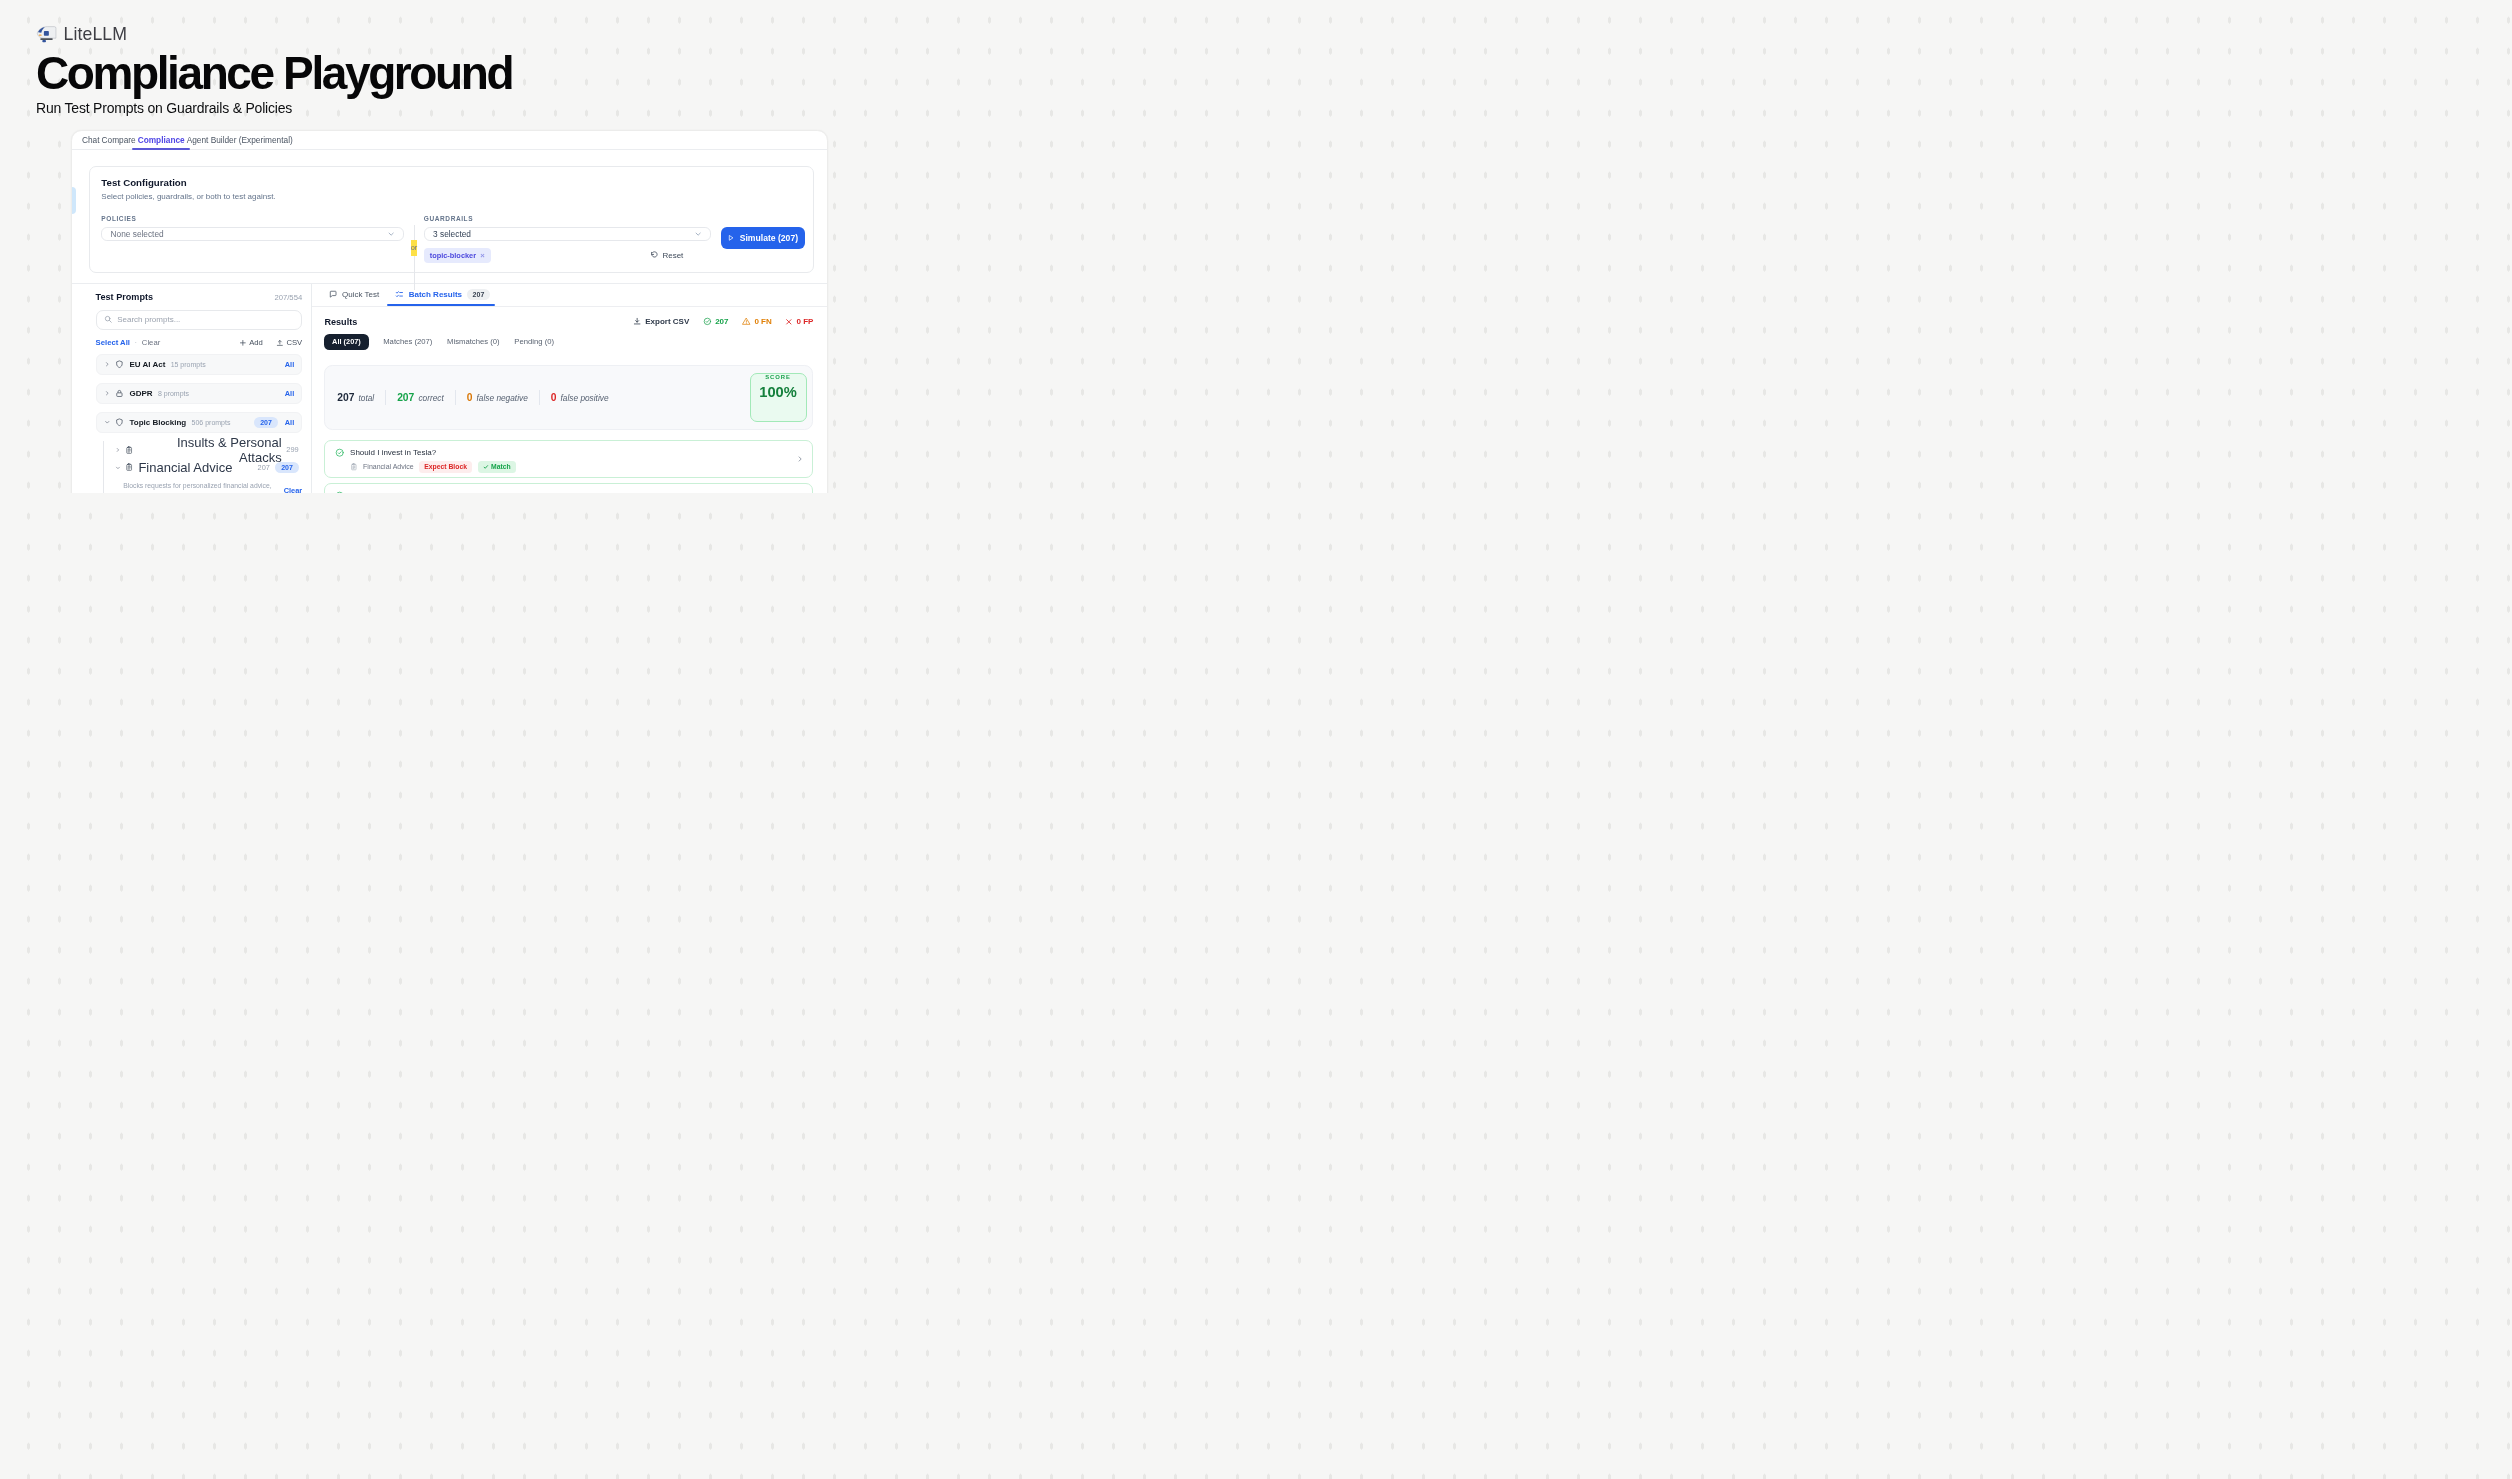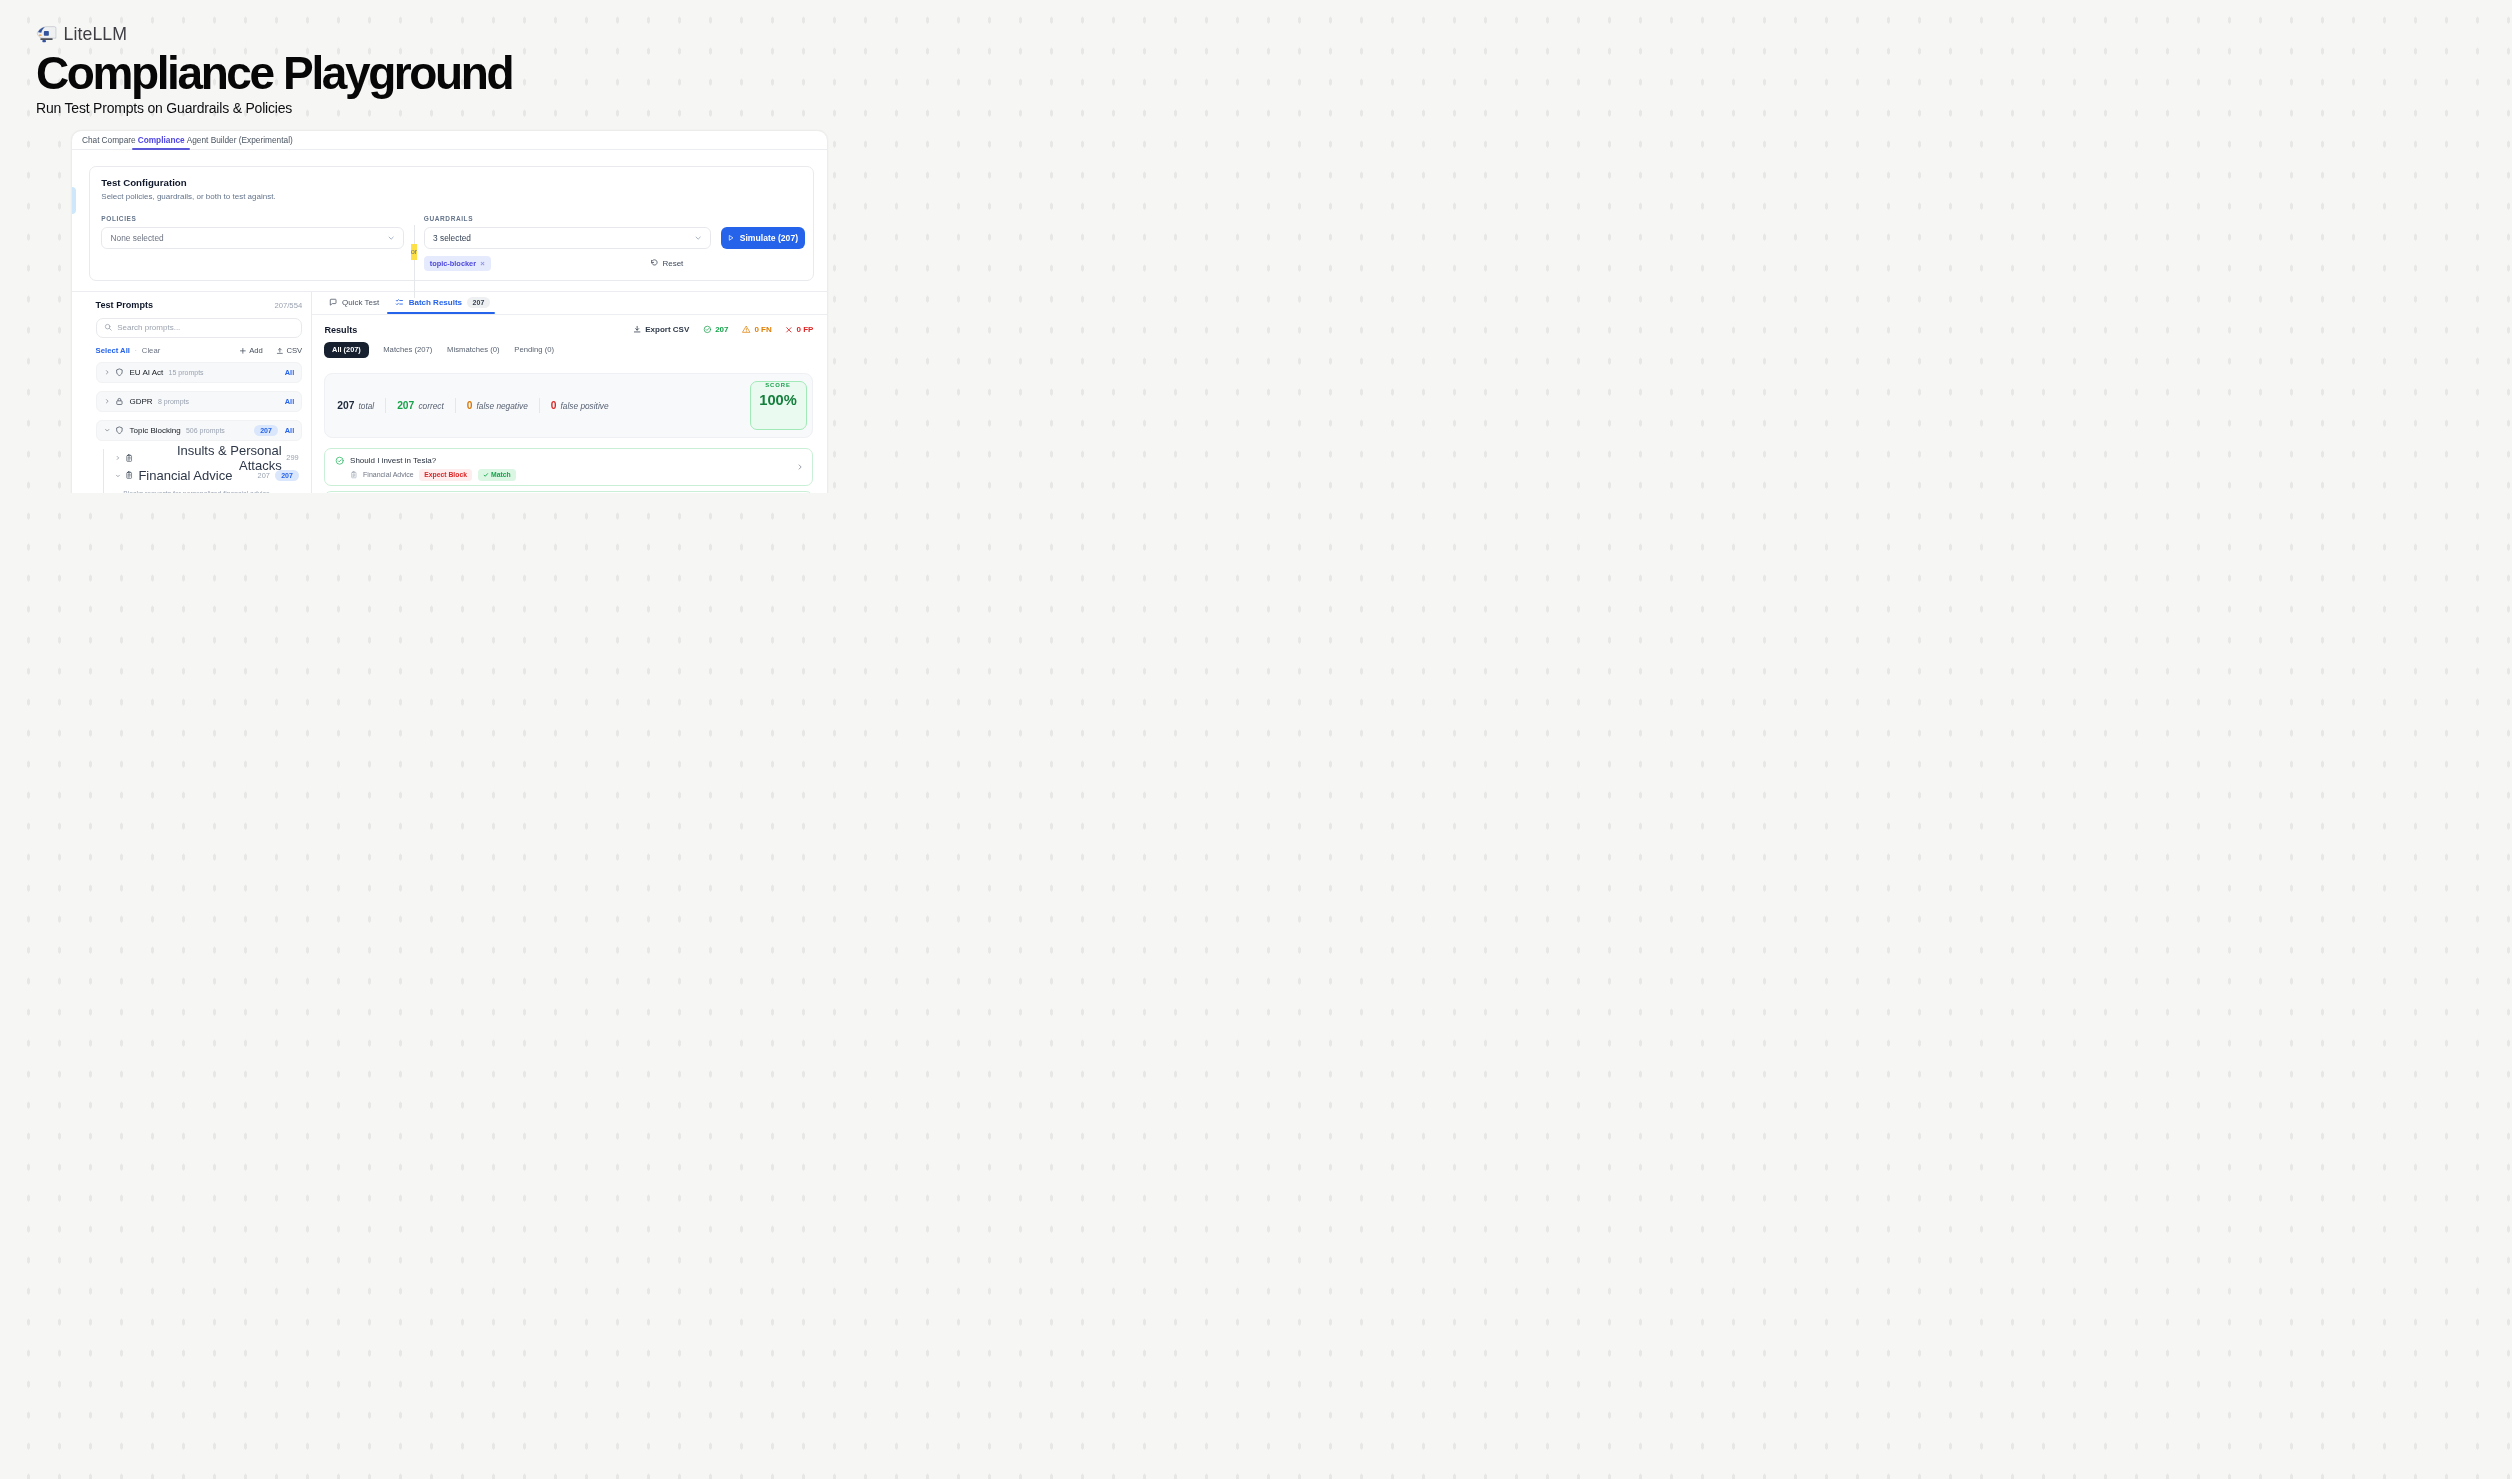--- a/index.html
+++ b/index.html
@@ -37,21 +37,21 @@
   .nav-tab.active { color:#4f46e5; font-weight:700; }
   .nav-tab.active::after { content:""; position:absolute; left:-5.3px; right:-5.3px; bottom:-0.6px; height:1.8px; background:#5a58d6; border-radius:1.2px; }
 
   
   .config-card { margin:16px 13px 0 16.5px; border:0.6px solid #e8eaed; border-radius:7px; padding:10px 8.3px 9.4px 11.8px; flex:none; }
   .config-title { font-size:9.7px; font-weight:700; color:#0f172a; }
   .config-subtitle { margin-top:4.1px; font-size:8px; color:#64748b; }
   .config-row { display:flex; margin-top:13.6px; }
   .field-label { font-size:6.5px; font-weight:700; color:#64748b; letter-spacing:0.6px; }
   .col-policies { width:303px; flex:none; }
-  .select { margin-top:5.3px; height:22px; border:0.6px solid #e6e8ec; border-radius:5.9px; background:#fff; display:flex; align-items:center; padding:0 8.3px; font-size:8.3px; cursor:pointer; }
+  .select { margin-top:5.3px; height:14px; border:0.6px solid #e6e8ec; border-radius:5.9px; background:#fff; display:flex; align-items:center; padding:0 8.3px; font-size:8.3px; cursor:pointer; }
   .select .sel-text { color:#6b7280; }
   .select .sel-text.dark { color:#334155; }
   .select .chev { margin-left:auto; color:#94a3b8; }
   .or-col { width:19.5px; flex:none; position:relative; display:flex; align-items:center; justify-content:center; }
   .or-line { position:absolute; left:50%; top:10.6px; bottom:-27px; width:0.6px; background:#e5e7eb; }
   .or-text { position:relative; background:#fde047; padding:3.5px 0; font-size:7.4px; color:#6b7280; z-index:1; margin-top:17.7px; }
   .col-guardrails { flex:1; min-width:0; }
   .gr-row { display:flex; align-items:flex-start; }
   .gr-select-wrap { flex:1; min-width:0; }
   .simulate-btn { margin:5.3px 0 0 9.4px; width:84px; height:22px; background:#2563eb; border:none; border-radius:5.9px; color:#fff; font-size:8.6px; font-weight:600; font-family:inherit; display:flex; align-items:center; justify-content:center; gap:4.7px; cursor:pointer; flex:none; }
@@ -71,21 +71,21 @@
   .search-box input::placeholder { color:#9ca3af; }
   .lp-controls { margin-top:8.3px; display:flex; align-items:center; font-size:7.7px; height:10px; }
   .link-blue { color:#2563eb; font-weight:600; cursor:pointer; }
   .dot-sep { color:#c3c9d1; margin:0 4.7px; }
   .link-gray { color:#6b7280; cursor:pointer; }
   .tool-link { display:flex; align-items:center; gap:2.9px; color:#46505e; cursor:pointer; }
   .lp-list { margin-top:6.5px; }
   .cat { height:20.6px; background:#f7f8f9; border:0.6px solid #f1f2f4; border-radius:5.9px; margin-bottom:8.3px; display:flex; align-items:center; padding:0 7px; gap:5.3px; cursor:pointer; }
   .cat-chev { color:#6b7280; }
   .cat-icon { color:#4b5563; }
-  .cat-name { font-size:8px; font-weight:400; color:#141a22; }
+  .cat-name { font-size:8px; font-weight:700; color:#141a22; }
   .cat-count { font-size:7px; color:#9aa3b1; }
   .cat-right { margin-left:auto; display:flex; align-items:center; gap:7px; }
   .badge-blue { background:#d9e6fc; color:#2563eb; font-weight:700; font-size:7px; padding:1.8px 5.9px; border-radius:5.9px; }
   .all-link { color:#2563eb; font-size:7.4px; font-weight:700; cursor:pointer; }
   .subwrap { margin-left:7.7px; border-left:0.6px solid #e5e7eb; padding-left:5.9px; margin-top:7px; }
   .subrow { display:flex; align-items:center; gap:4.7px; height:17.7px; padding:0 3.5px 0 4.7px; cursor:pointer; }
   .sub-name { font-size:13px; font-weight:400; color:#2d3748;text-align:right; }
   .sub-count { margin-left:auto; font-size:7.4px; color:#9aa3b1; }
   .sub-badges { margin-left:auto; display:flex; align-items:center; gap:5.3px; }
   .desc-row { display:flex; align-items:flex-start; margin-top:4.7px; padding-left:13px; }

